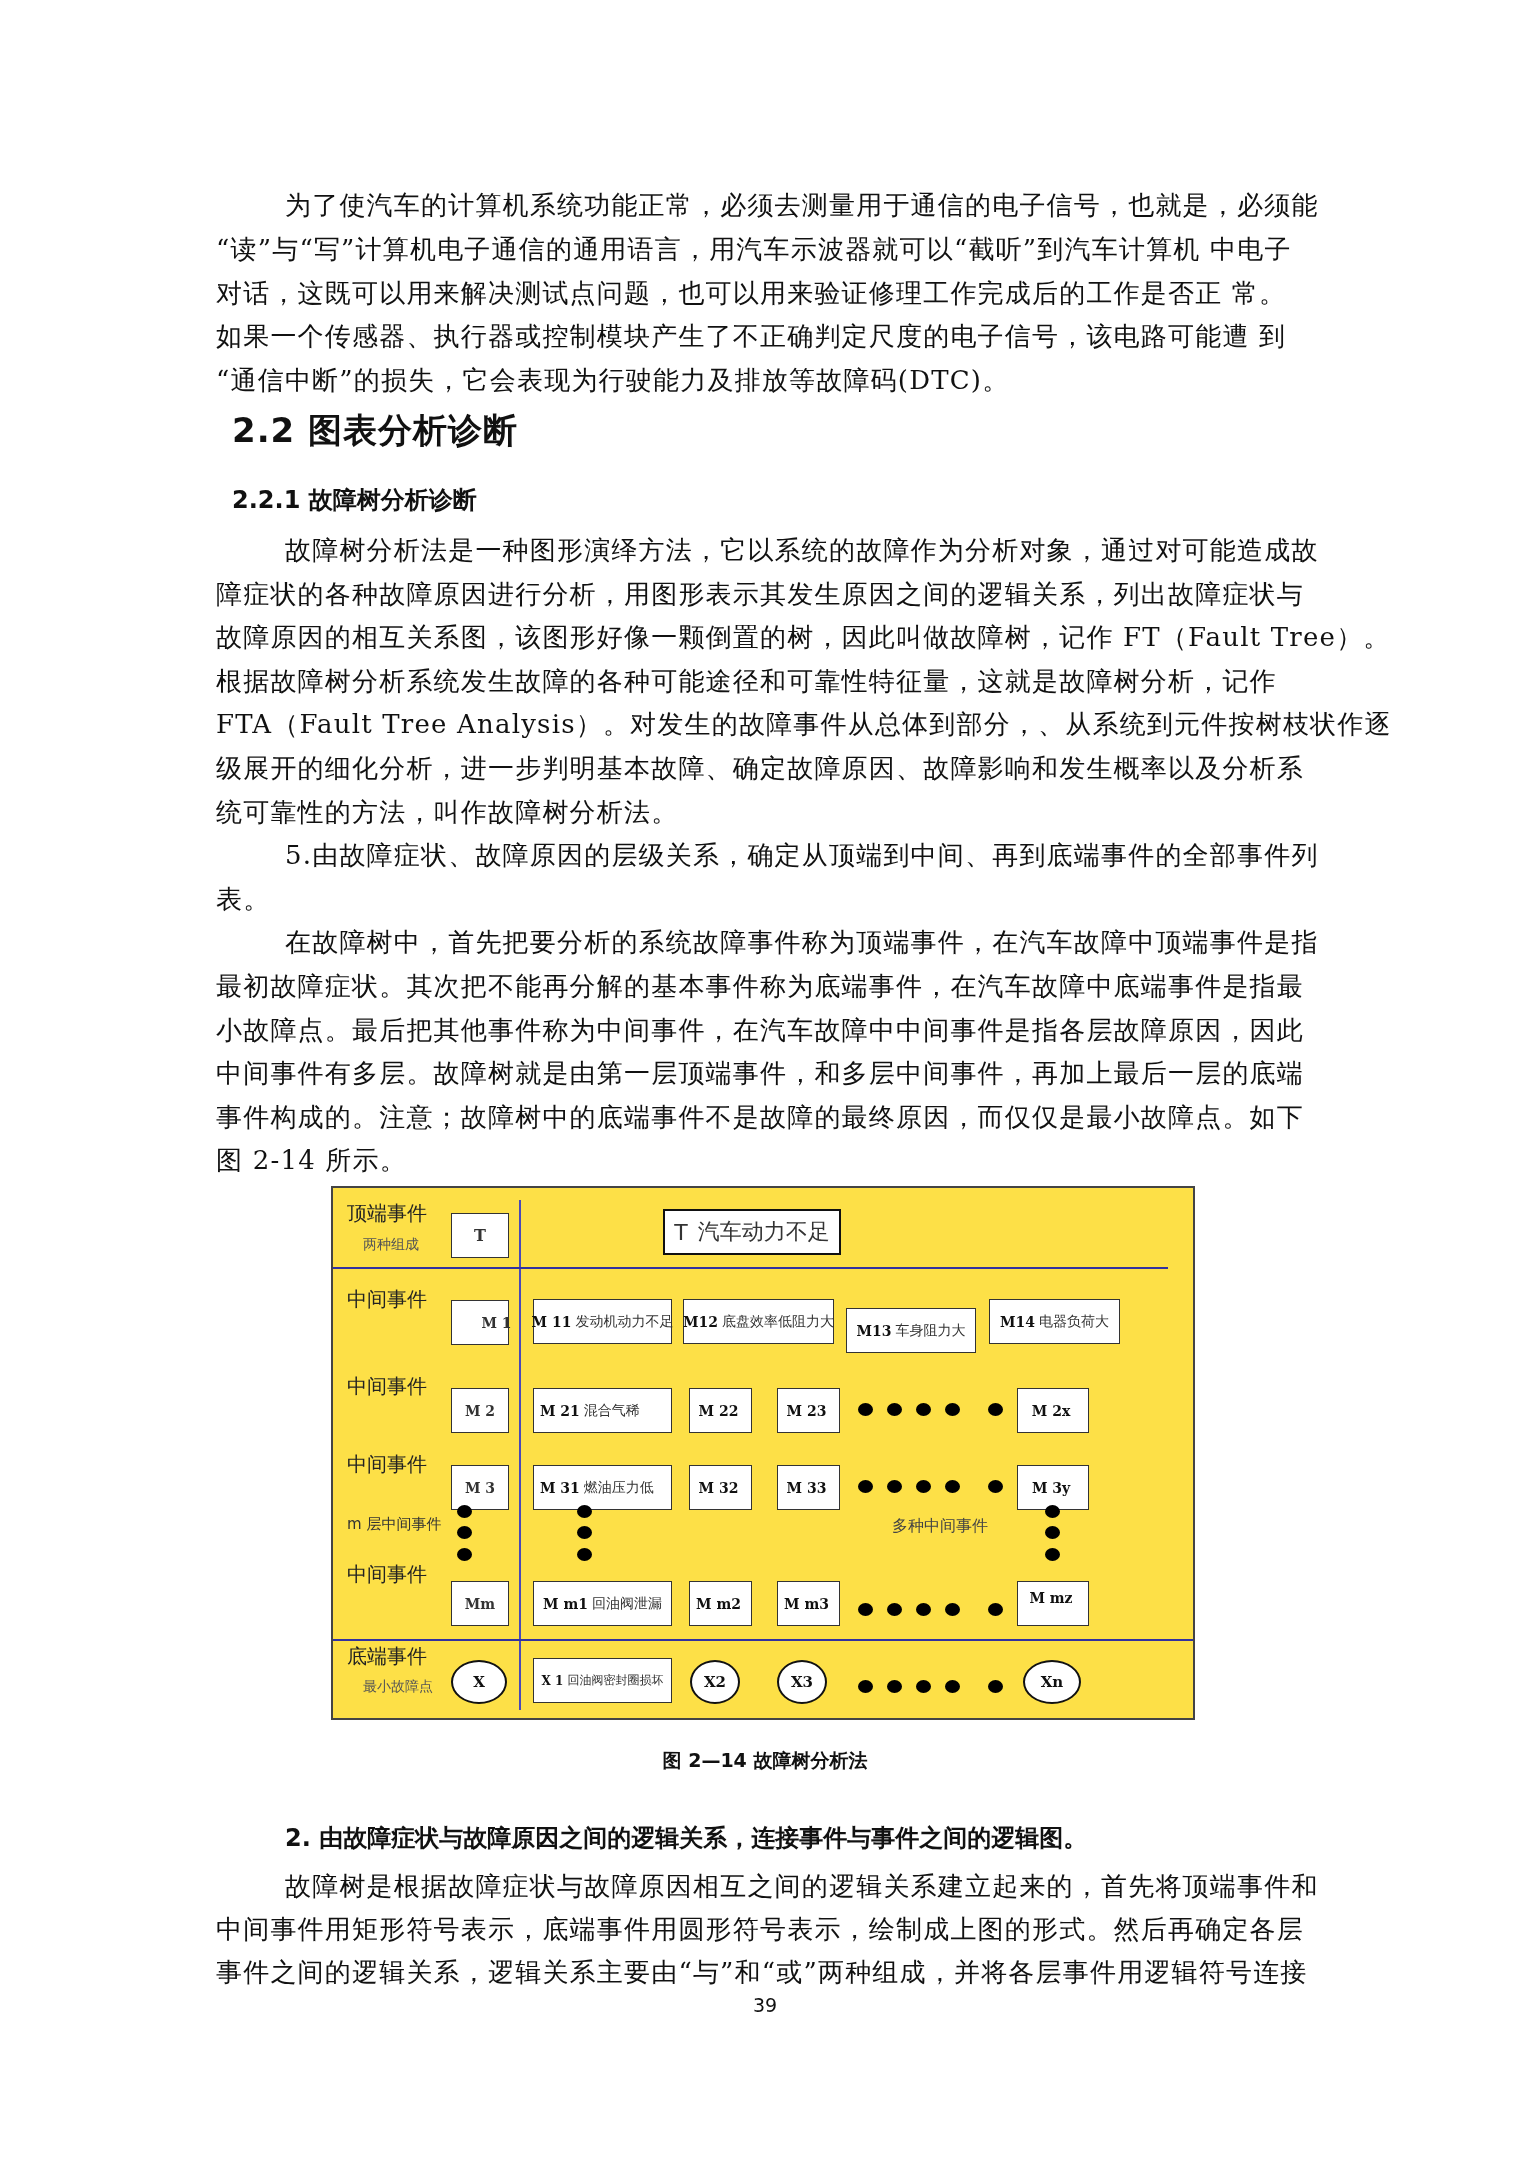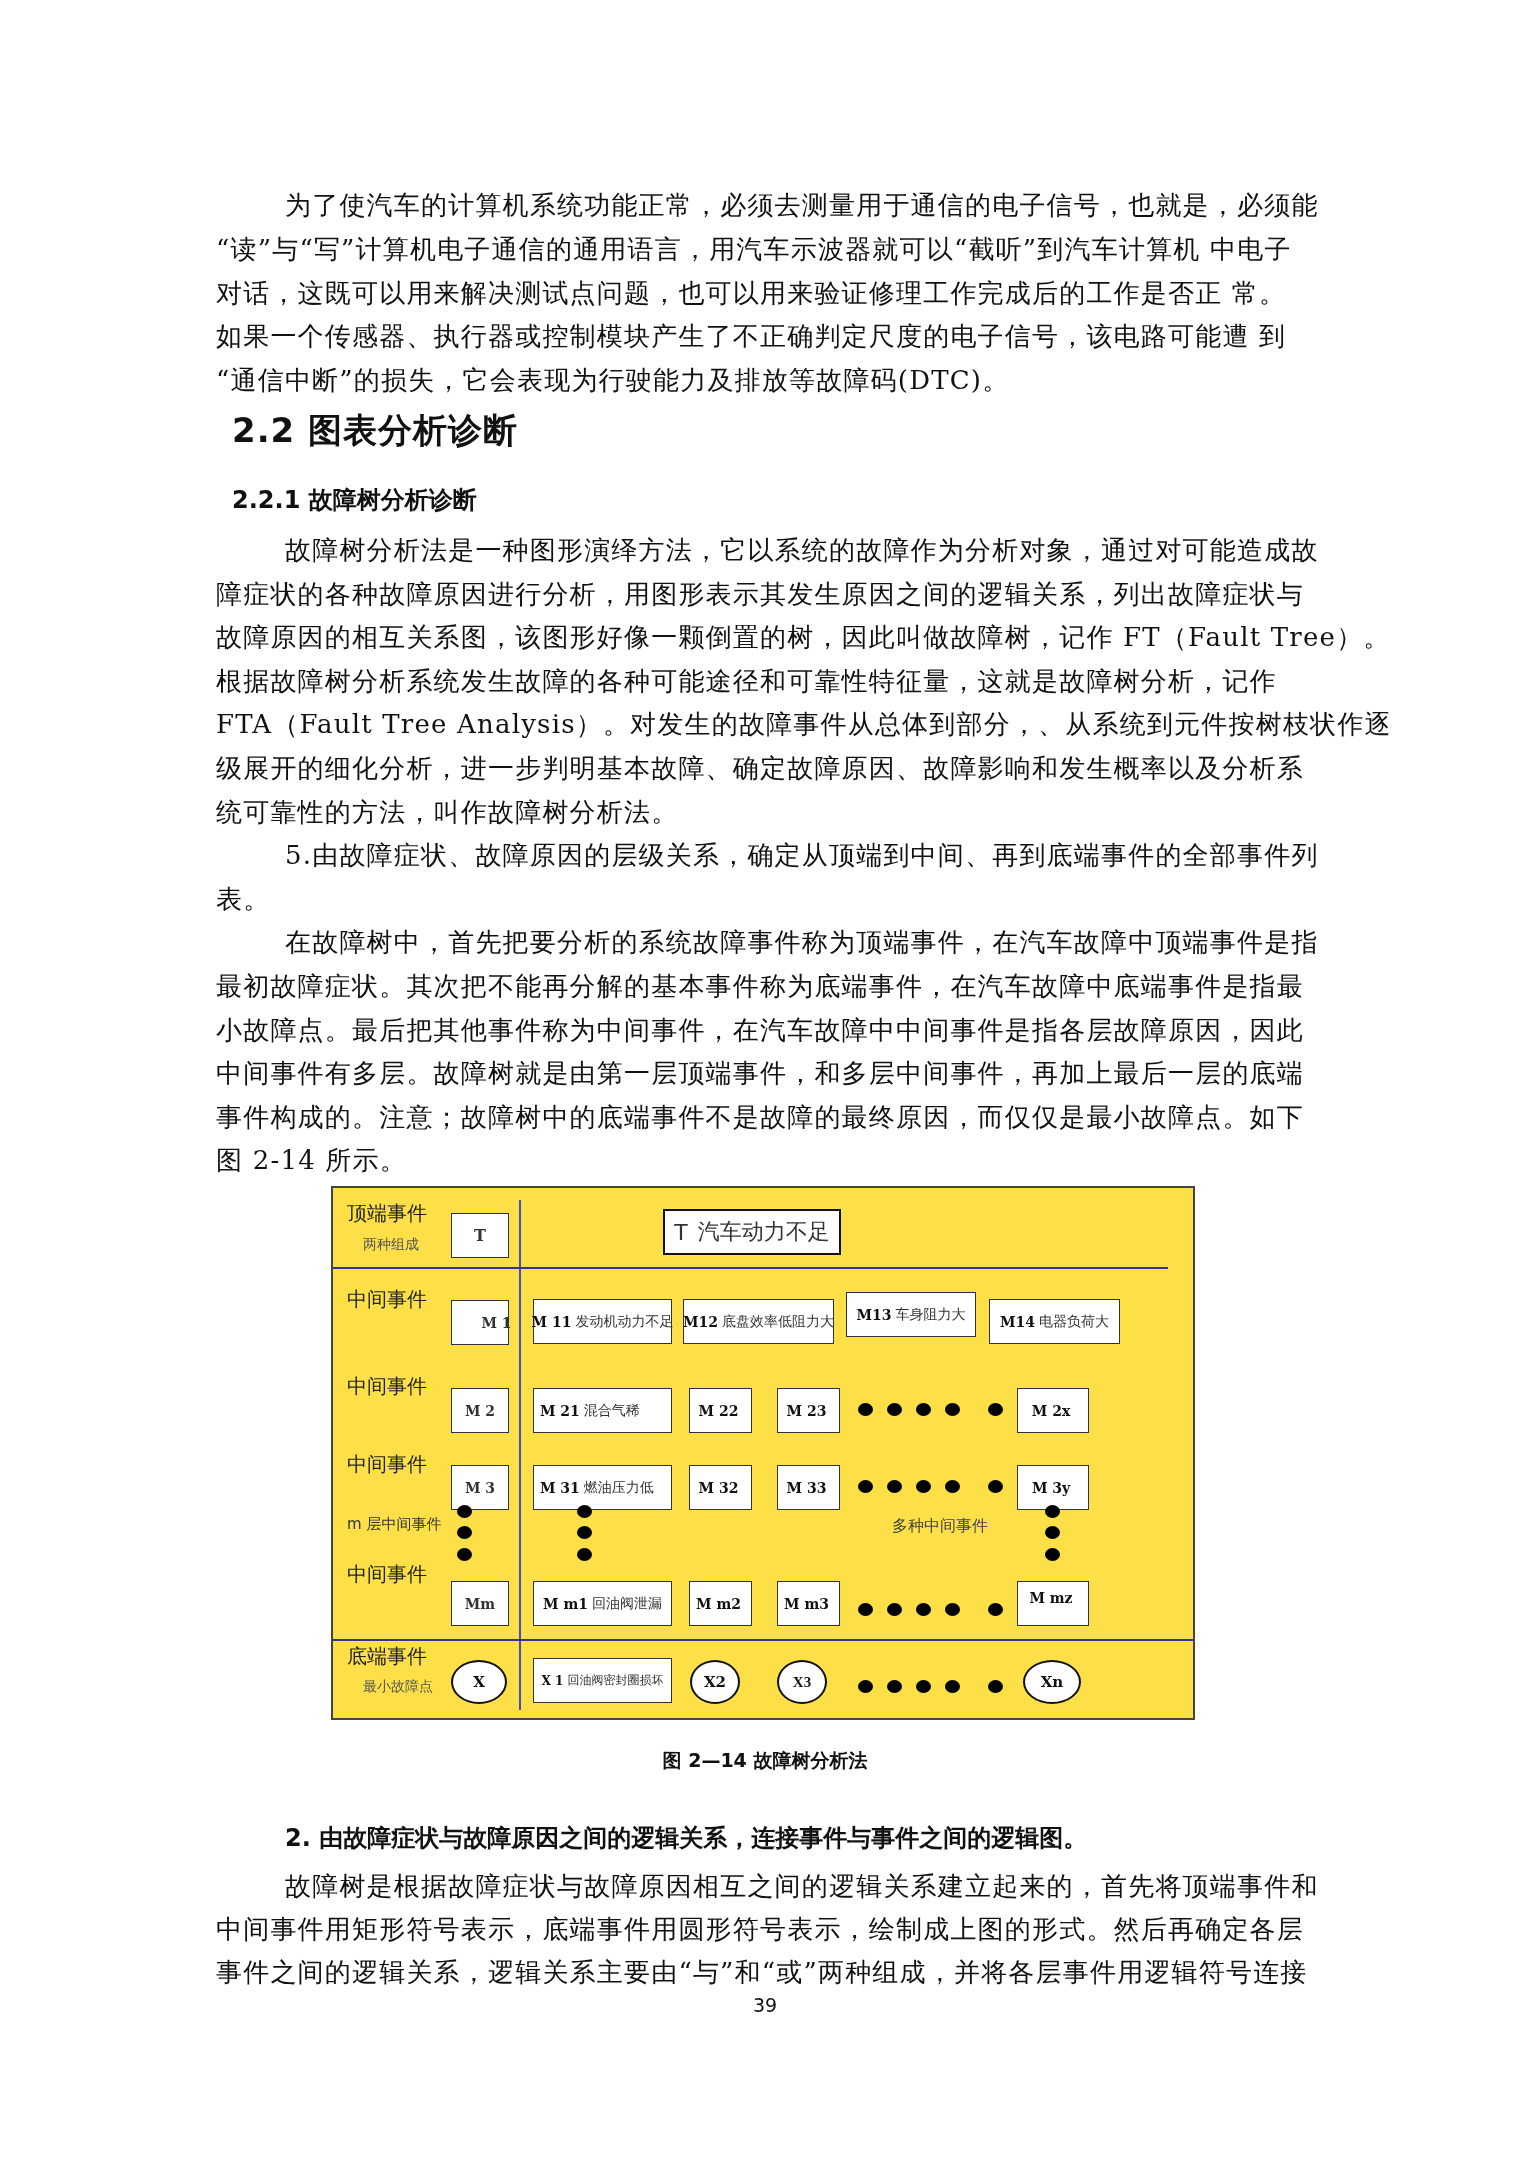--- a/index.html
+++ b/index.html
@@ -104,21 +104,21 @@
   </div>
 
   <div class="box" style="left:200px; top:111px; width:139px; height:45px;">
     <b>M 11</b>
       <span>发动机动力不足</span>
   </div>
   <div class="box" style="left:350px; top:111px; width:151px; height:45px;">
     <b>M12</b>
       <span>底盘效率低阻力大</span>
   </div>
-  <div class="box" style="left:513px; top:104px; width:130px; height:45px;">
+  <div class="box" style="left:513px; top:120px; width:130px; height:45px;">
     <b>M13</b>
       <span>车身阻力大</span>
   </div>
   <div class="box" style="left:656px; top:111px; width:131px; height:45px;">
     <b>M14</b>
       <span>电器负荷大</span>
   </div>
 
   <div class="box left" style="left:200px; top:200px; width:139px; height:45px;">
     <b>M 21</b>
@@ -183,21 +183,21 @@
   <div class="dot" style="left:655px; top:415px"></div>
   <div class="box" style="left:684px; top:393px; width:72px; height:45px; align-items:flex-start; padding-top:8px;">
     <b>M mz</b>
   </div>
 
   <div class="box" style="left:200px; top:470px; width:139px; height:45px; font-size:12px;">
     <b>X 1</b>
       <span>回油阀密封圈损坏</span>
   </div>
   <div class="circle" style="left:357px; top:472px; width:50px; height:44px;">X2</div>
-  <div class="circle" style="left:444px; top:472px; width:50px; height:44px;font-family:Liberation Serif, serif;">X3</div>
+  <div class="circle" style="left:444px; top:472px; width:50px; height:44px;">X3</div>
   <div class="dot" style="left:525px; top:492px"></div>
   <div class="dot" style="left:554px; top:492px"></div>
   <div class="dot" style="left:583px; top:492px"></div>
   <div class="dot" style="left:612px; top:492px"></div>
   <div class="dot" style="left:655px; top:492px"></div>
   <div class="circle" style="left:690px; top:472px; width:58px; height:44px;">Xn</div>
 </div>
 
 <div class="caption">图 2—14 故障树分析法</div>
 

